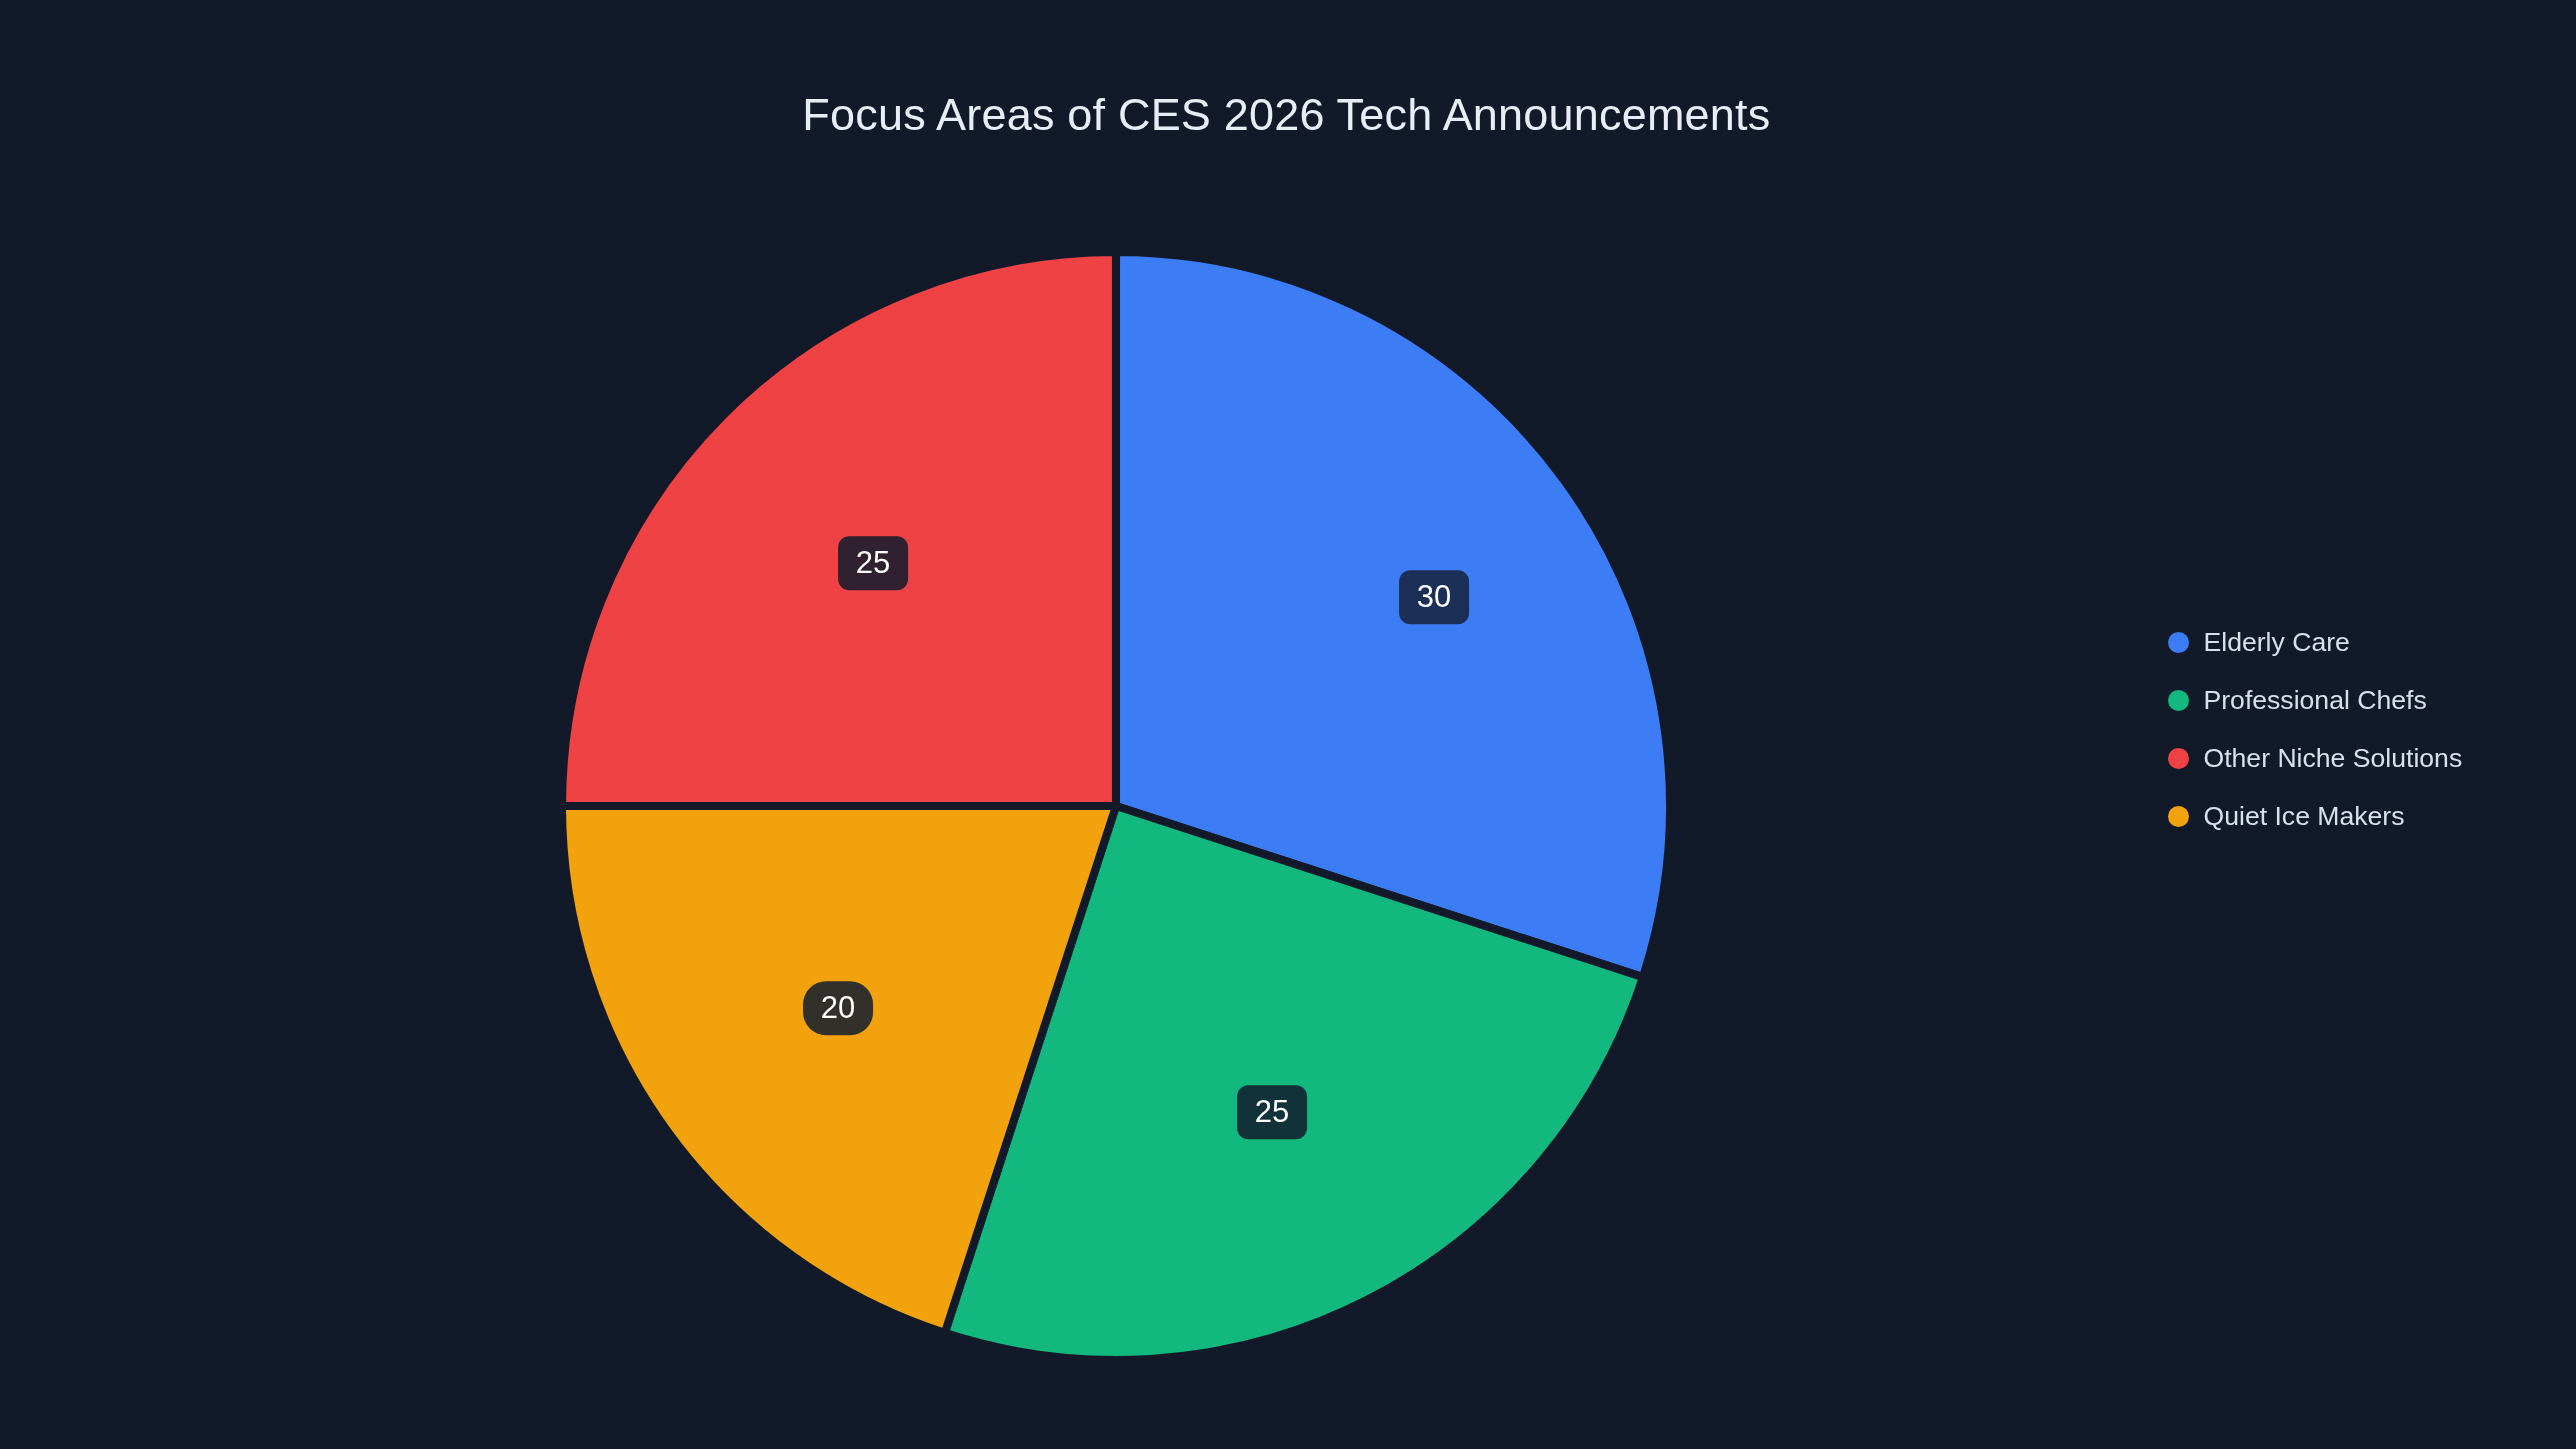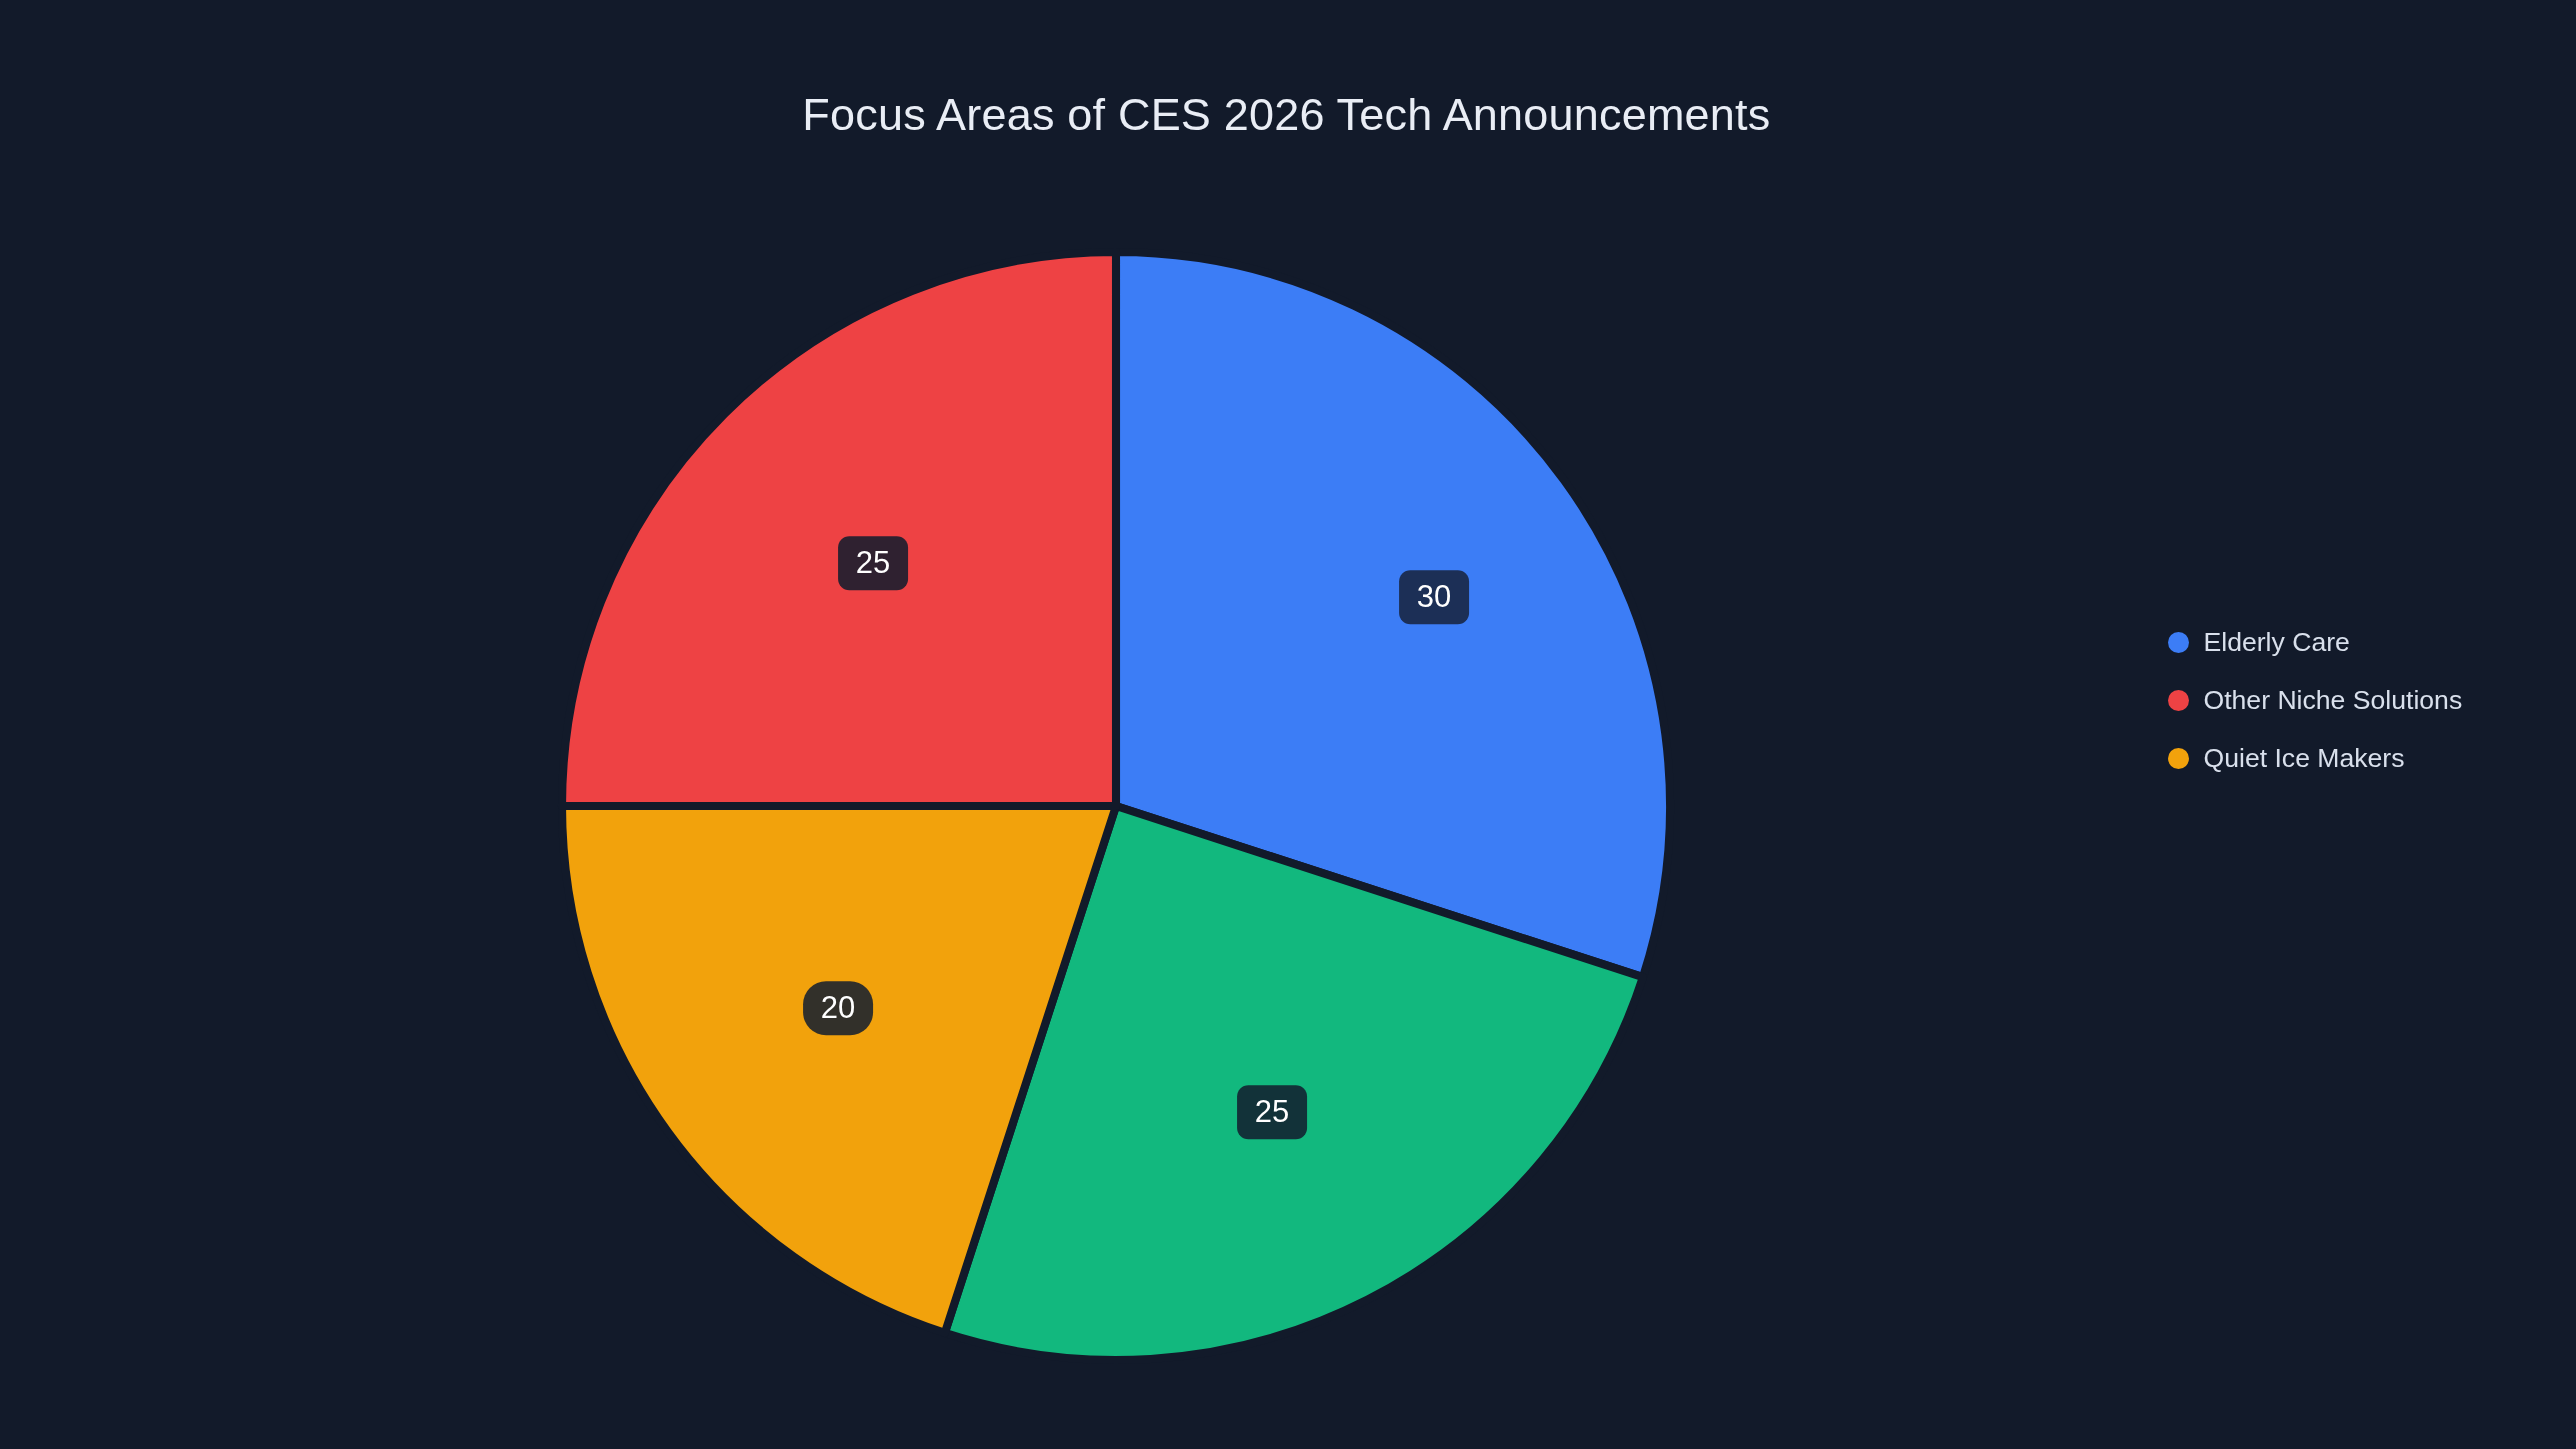--- a/index.html
+++ b/index.html
@@ -125,20 +125,24 @@
         <div class="slice-label" style="left: 311px; top: 311px; background: rgb(47, 33, 48);">25</div>
       </div>
   </div>
 
   <div id="legend">
       <div class="legend-item">
         <span class="legend-swatch" style="background: rgb(60, 125, 246);"></span>
         <span class="legend-label">Elderly Care</span>
       </div>
       <div class="legend-item">
+        <span class="legend-swatch" style="background: rgb(18, 184, 126);"></span>
+        <span class="legend-label">Professional Chefs</span>
+      </div>
+      <div class="legend-item">
         <span class="legend-swatch" style="background: rgb(238, 66, 68);"></span>
         <span class="legend-label">Other Niche Solutions</span>
       </div>
       <div class="legend-item">
         <span class="legend-swatch" style="background: rgb(242, 162, 12);"></span>
         <span class="legend-label">Quiet Ice Makers</span>
       </div>
     </div>
 
 </div>

